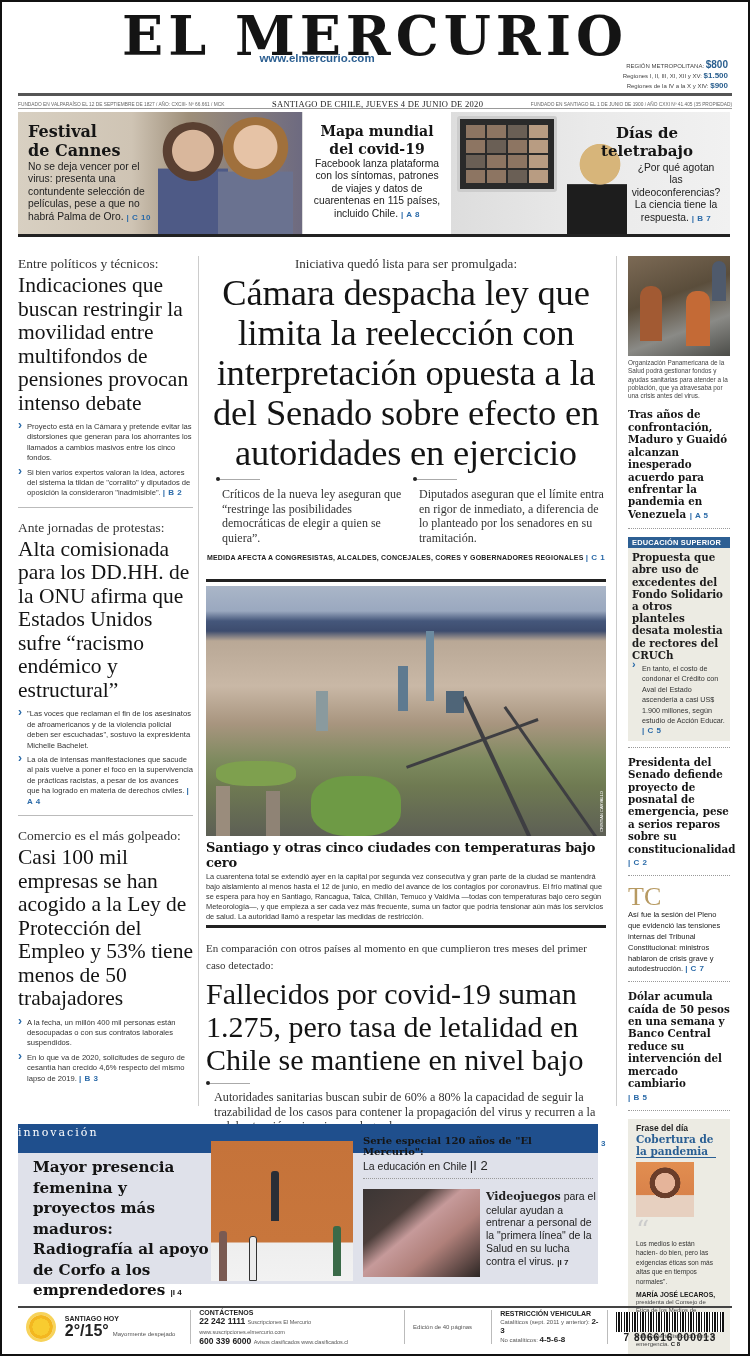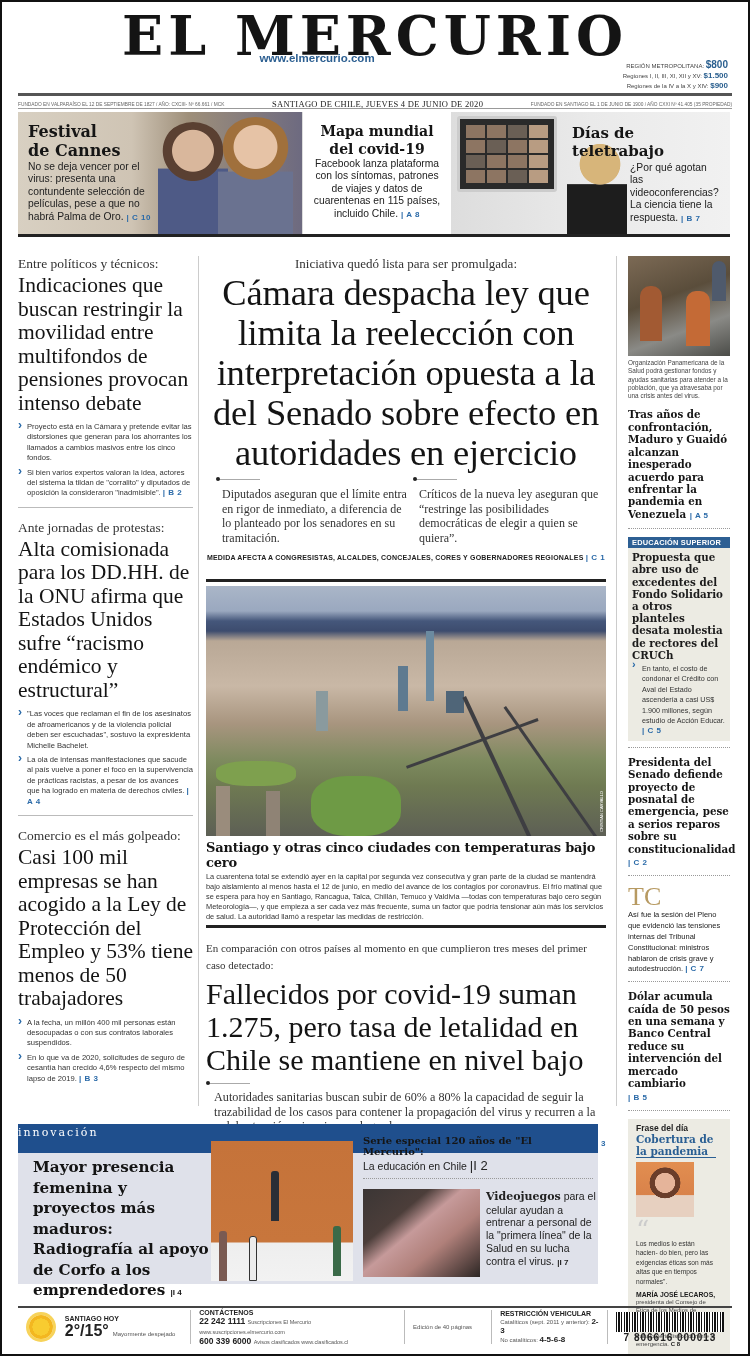--- a/index.html
+++ b/index.html
@@ -161,21 +161,21 @@
         <span></span>
         <span></span>
         <span></span>
         <span></span>
         <span></span>
         <span></span>
         <span></span>
         <span></span>
     </div>
     <div class="woman"></div>
-    <div class="abs" style="right:8px;top:12px;text-align:left;width:150px">
+    <div class="abs" style="right:8px;top:12px;text-align:center;width:150px">
       <div class="tt" style="font-size:15px">Días de teletrabajo</div>
       <div class="ts" style="margin-left:58px;margin-top:2px"><span>¿Por qué agotan las videoconferencias? La ciencia tiene la respuesta.</span> <span class="ref">| <span>B 7</span></span></div>
     </div>
   </div>
 </div>
 
 <div class="abs vline" style="left:198px;top:256px;height:850px"></div>
 <div class="abs vline" style="left:616px;top:256px;height:850px"></div>
 
 <div class="abs col-left">
@@ -205,22 +205,22 @@
       <div class="bul"><span>En lo que va de 2020, solicitudes de seguro de cesantía han crecido 4,6% respecto del mismo lapso de 2019.</span> <span class="ref">| <span>B 3</span></span></div>
     </div>
   </div>
 </div>
 
 <div class="abs col-mid">
   <div>
     <div class="mkick">Iniciativa quedó lista para ser promulgada:</div>
     <div class="mhead">Cámara despacha ley que limita la reelección con interpretación opuesta a la del Senado sobre efecto en autoridades en ejercicio</div>
     <div class="subs">
+      <div class="sub">Críticos de la nueva ley aseguran que “restringe las posibilidades democráticas de elegir a quien se quiera”.</div>
       <div class="sub">Diputados aseguran que el límite entra en rigor de inmediato, a diferencia de lo planteado por los senadores en su tramitación.</div>
-      <div class="sub">Críticos de la nueva ley aseguran que “restringe las posibilidades democráticas de elegir a quien se quiera”.</div>
     </div>
     <div class="caps"><span>MEDIDA AFECTA A CONGRESISTAS, ALCALDES, CONCEJALES, CORES Y GOBERNADORES REGIONALES</span> <span class="ref">| <span>C 1</span></span></div>
   </div>
   <div class="photo-rule"></div>
   <div class="city">
     <div class="tower" style="left:220px;top:45px;width:8px;height:70px;background:#6b8aa0"></div>
     <div class="tower" style="left:192px;top:80px;width:10px;height:45px"></div>
     <div class="tower" style="left:240px;top:105px;width:18px;height:22px;background:#4f6578"></div>
     <div class="tower" style="left:110px;top:105px;width:12px;height:40px;background:#8a9a9e"></div>
     <div class="tower" style="left:10px;top:200px;width:14px;height:50px;background:#9a8c7c"></div>

